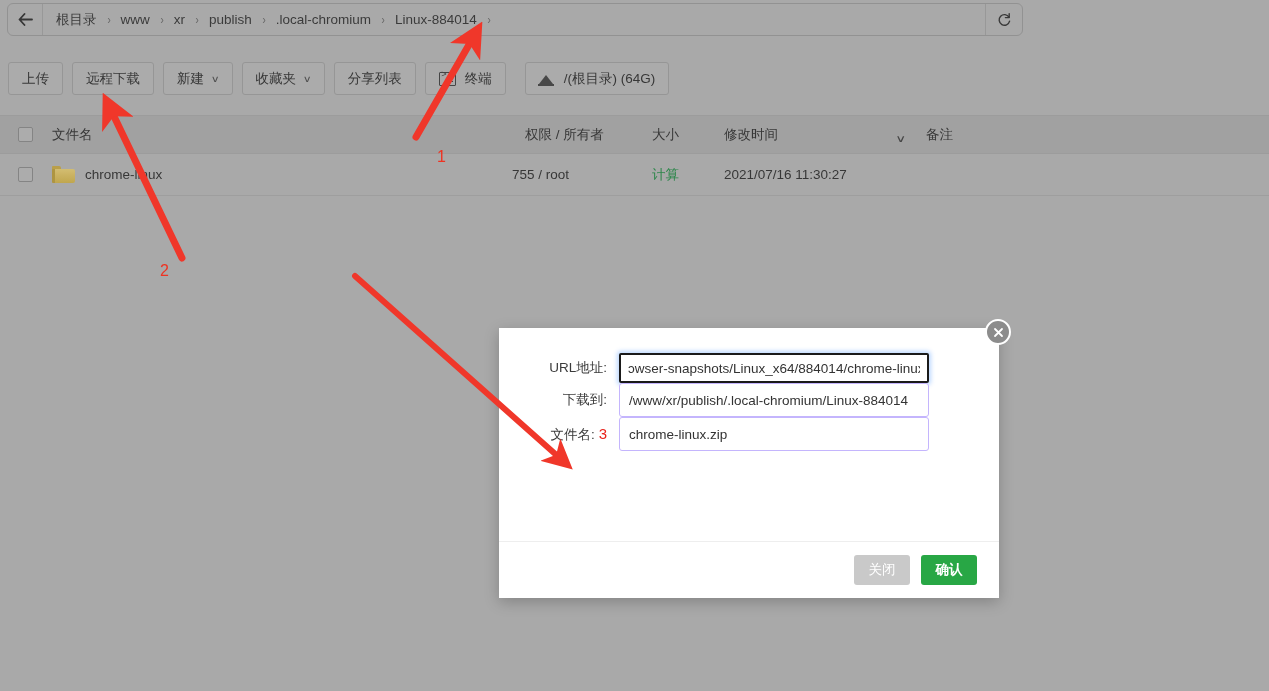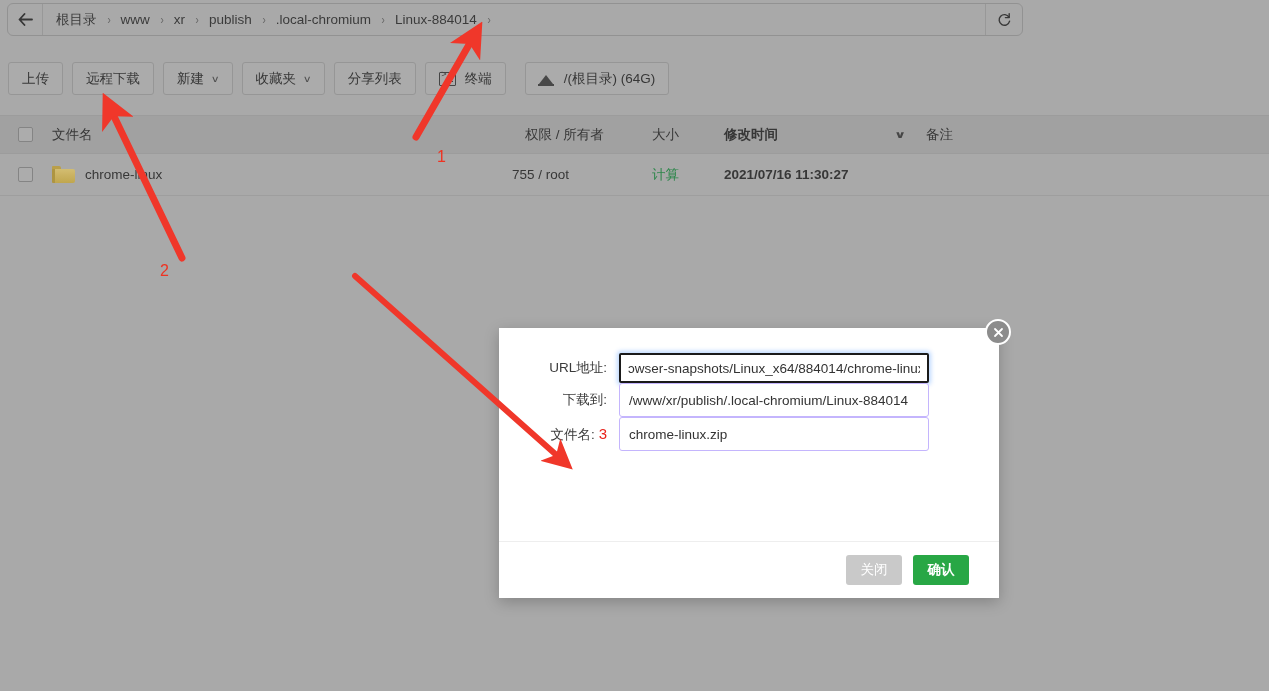--- a/index.html
+++ b/index.html
@@ -180,21 +180,21 @@
   .checkbox {
     width: 15px; height: 15px;
     border: 1px solid #8d8d8d;
     background: #b7b7b7;
     border-radius: 2px;
     box-sizing: border-box;
   }
   .c-name { width: 460px; display:flex; align-items:center; gap: 12px; padding-left: 2px;}
   .c-perm { width: 140px; }
   .c-size { width: 72px; }
-  .c-time { width: 180px; display:flex; align-items:center; justify-content: space-between; padding-right: 22px; font-weight: bold;}
+  .c-time { width: 180px; display:flex; align-items:flex-end; justify-content: space-between; padding-right: 22px;}
   .c-note { width: 120px; }
   .vsep {
     width: 1px; height: 20px; background: #a3a3a3;
     margin-right: 13px;
   }
   .folder-ico {
     width: 21px; height: 17px;
     position: relative;
     display: inline-block;
   }
@@ -292,21 +292,21 @@
   }
   .dlg-foot {
     position: absolute;
     left: 0; right: 0; bottom: 0;
     height: 57px;
     background: #fff;
     border-top: 1px solid #eeeeee;
     display: flex;
     align-items: center;
     justify-content: flex-end;
-    padding-right: 30px;
+    padding-right: 22px;
     gap: 11px;
     box-sizing: border-box;
   }
   .dbtn {
     min-width: 56px;
     height: 30px;
     border-radius: 3px;
     font-size: 13.5px;
     display: flex;
     align-items: center;

